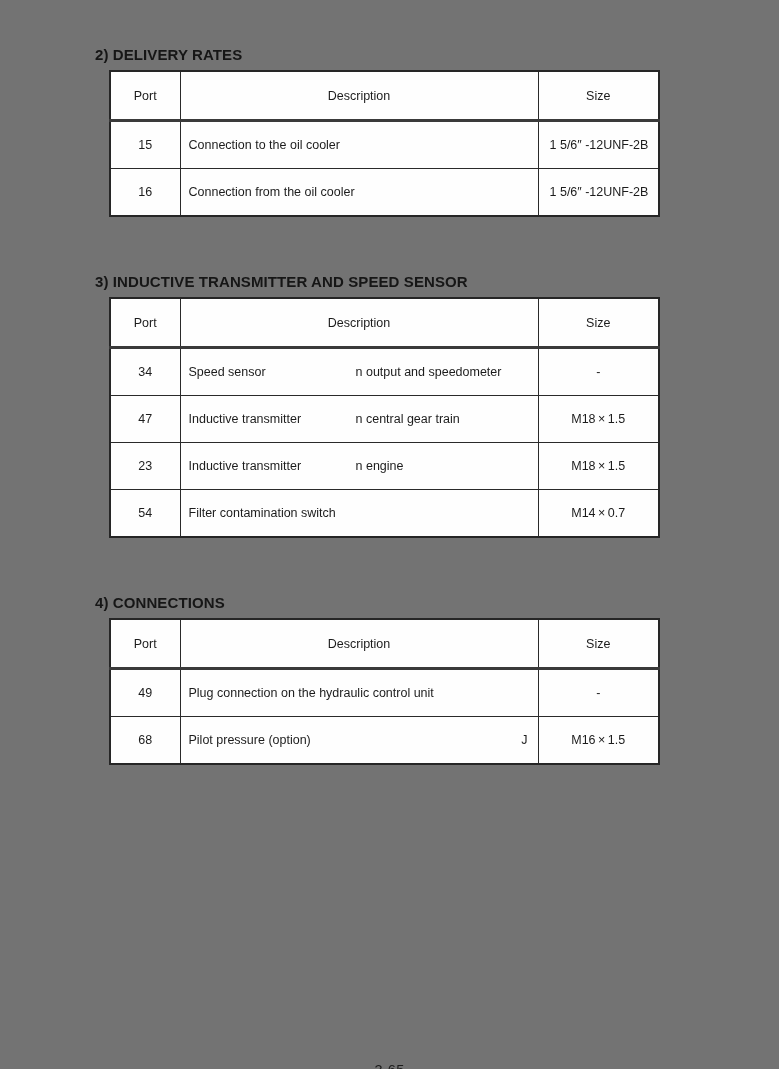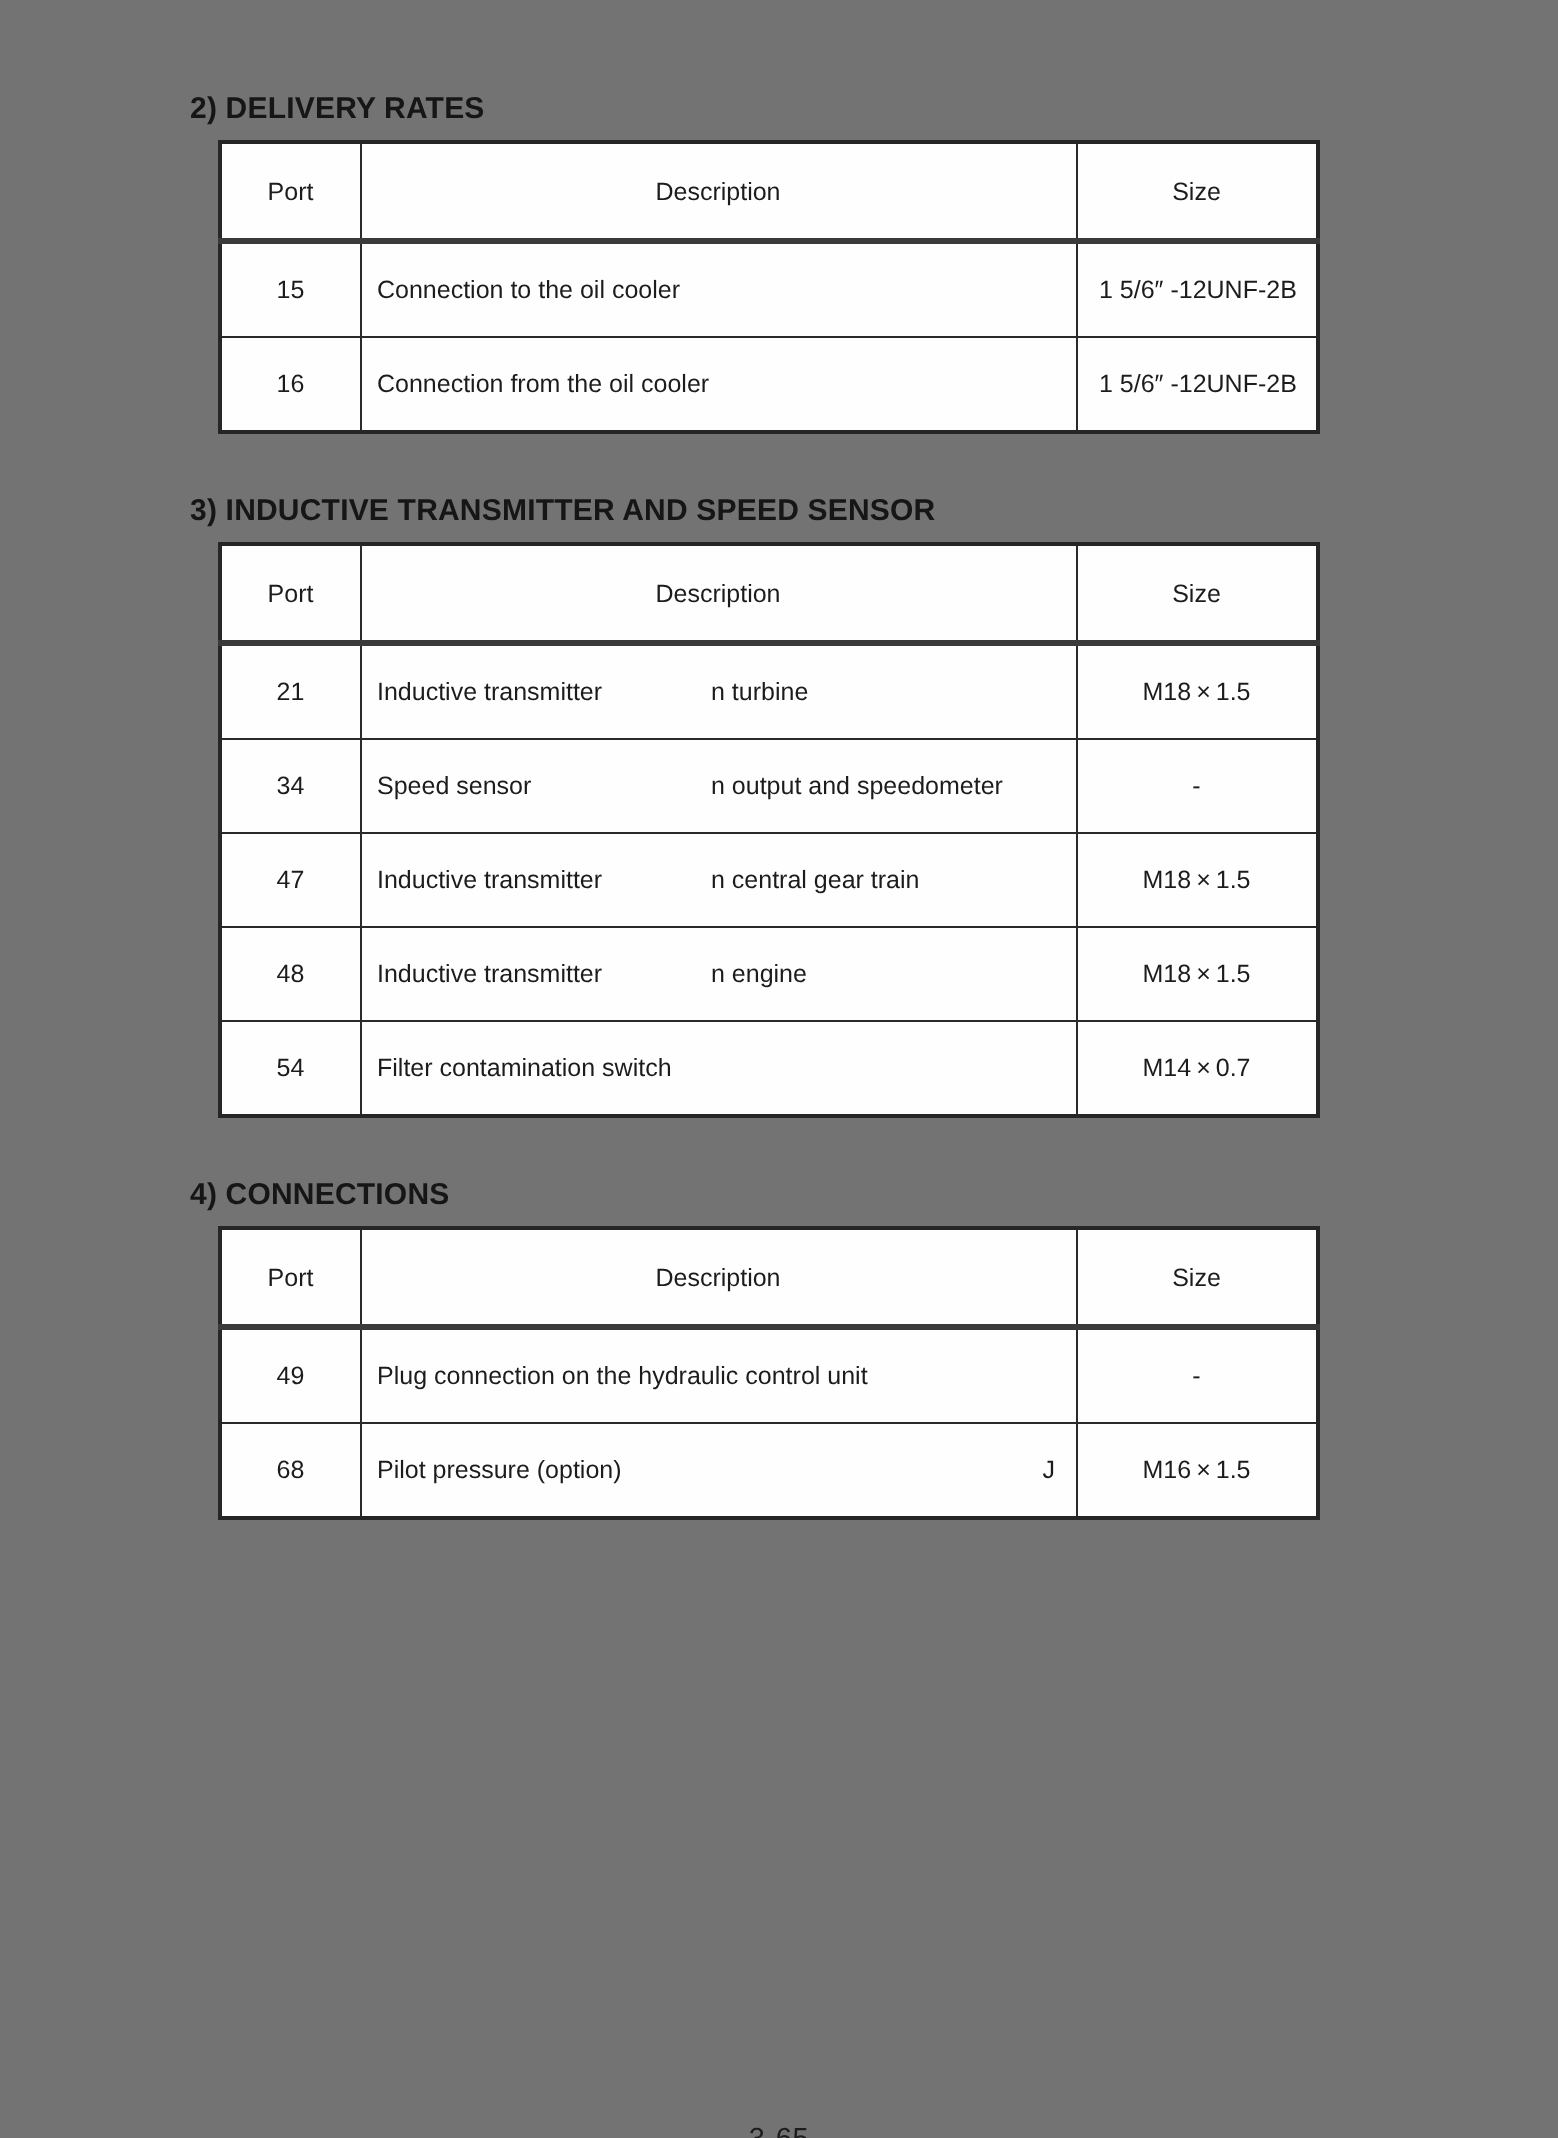--- a/index.html
+++ b/index.html
@@ -17,21 +17,21 @@
   section { display:block; }
   h2 {
     margin:0;
     font-size:15px;
     line-height:17px;
     font-weight:700;
     letter-spacing:0.1px;
     color:#161616;
     white-space:nowrap;
   }
-  section + section h2 { margin-top:30px; }
+  section + section h2 { margin-top:56px; }
   table.tbl {
     border-collapse:collapse;
     table-layout:fixed;
     width:549px;
     margin:7px 0 0 14px;
     background:#fefefe;
     border:2px solid #262626;
   }
   .tbl th, .tbl td {
     border:1px solid #2a2a2a;
@@ -125,51 +125,41 @@
           </colgroup>
         <thead>
           <tr>
             <th>Port</th>
             <th>Description</th>
             <th>Size</th>
           </tr>
         </thead>
         <tbody>
           <tr>
-            <td class="port">21</td>
-            <td class="desc">
-              <div class="dflex">
-                <span class="d1">Inductive transmitter</span>
-                <span class="d2">n turbine</span>
-              </div>
-            </td>
-            <td class="size">M18 × 1.5</td>
-          </tr>
-          <tr>
             <td class="port">34</td>
             <td class="desc">
               <div class="dflex">
                 <span class="d1">Speed sensor</span>
                 <span class="d2">n output and speedometer</span>
               </div>
             </td>
             <td class="size">-</td>
           </tr>
           <tr>
             <td class="port">47</td>
             <td class="desc">
               <div class="dflex">
                 <span class="d1">Inductive transmitter</span>
                 <span class="d2">n central gear train</span>
               </div>
             </td>
             <td class="size">M18 × 1.5</td>
           </tr>
           <tr>
-            <td class="port">48</td>
+            <td class="port">23</td>
             <td class="desc">
               <div class="dflex">
                 <span class="d1">Inductive transmitter</span>
                 <span class="d2">n engine</span>
               </div>
             </td>
             <td class="size">M18 × 1.5</td>
           </tr>
           <tr>
             <td class="port">54</td>

